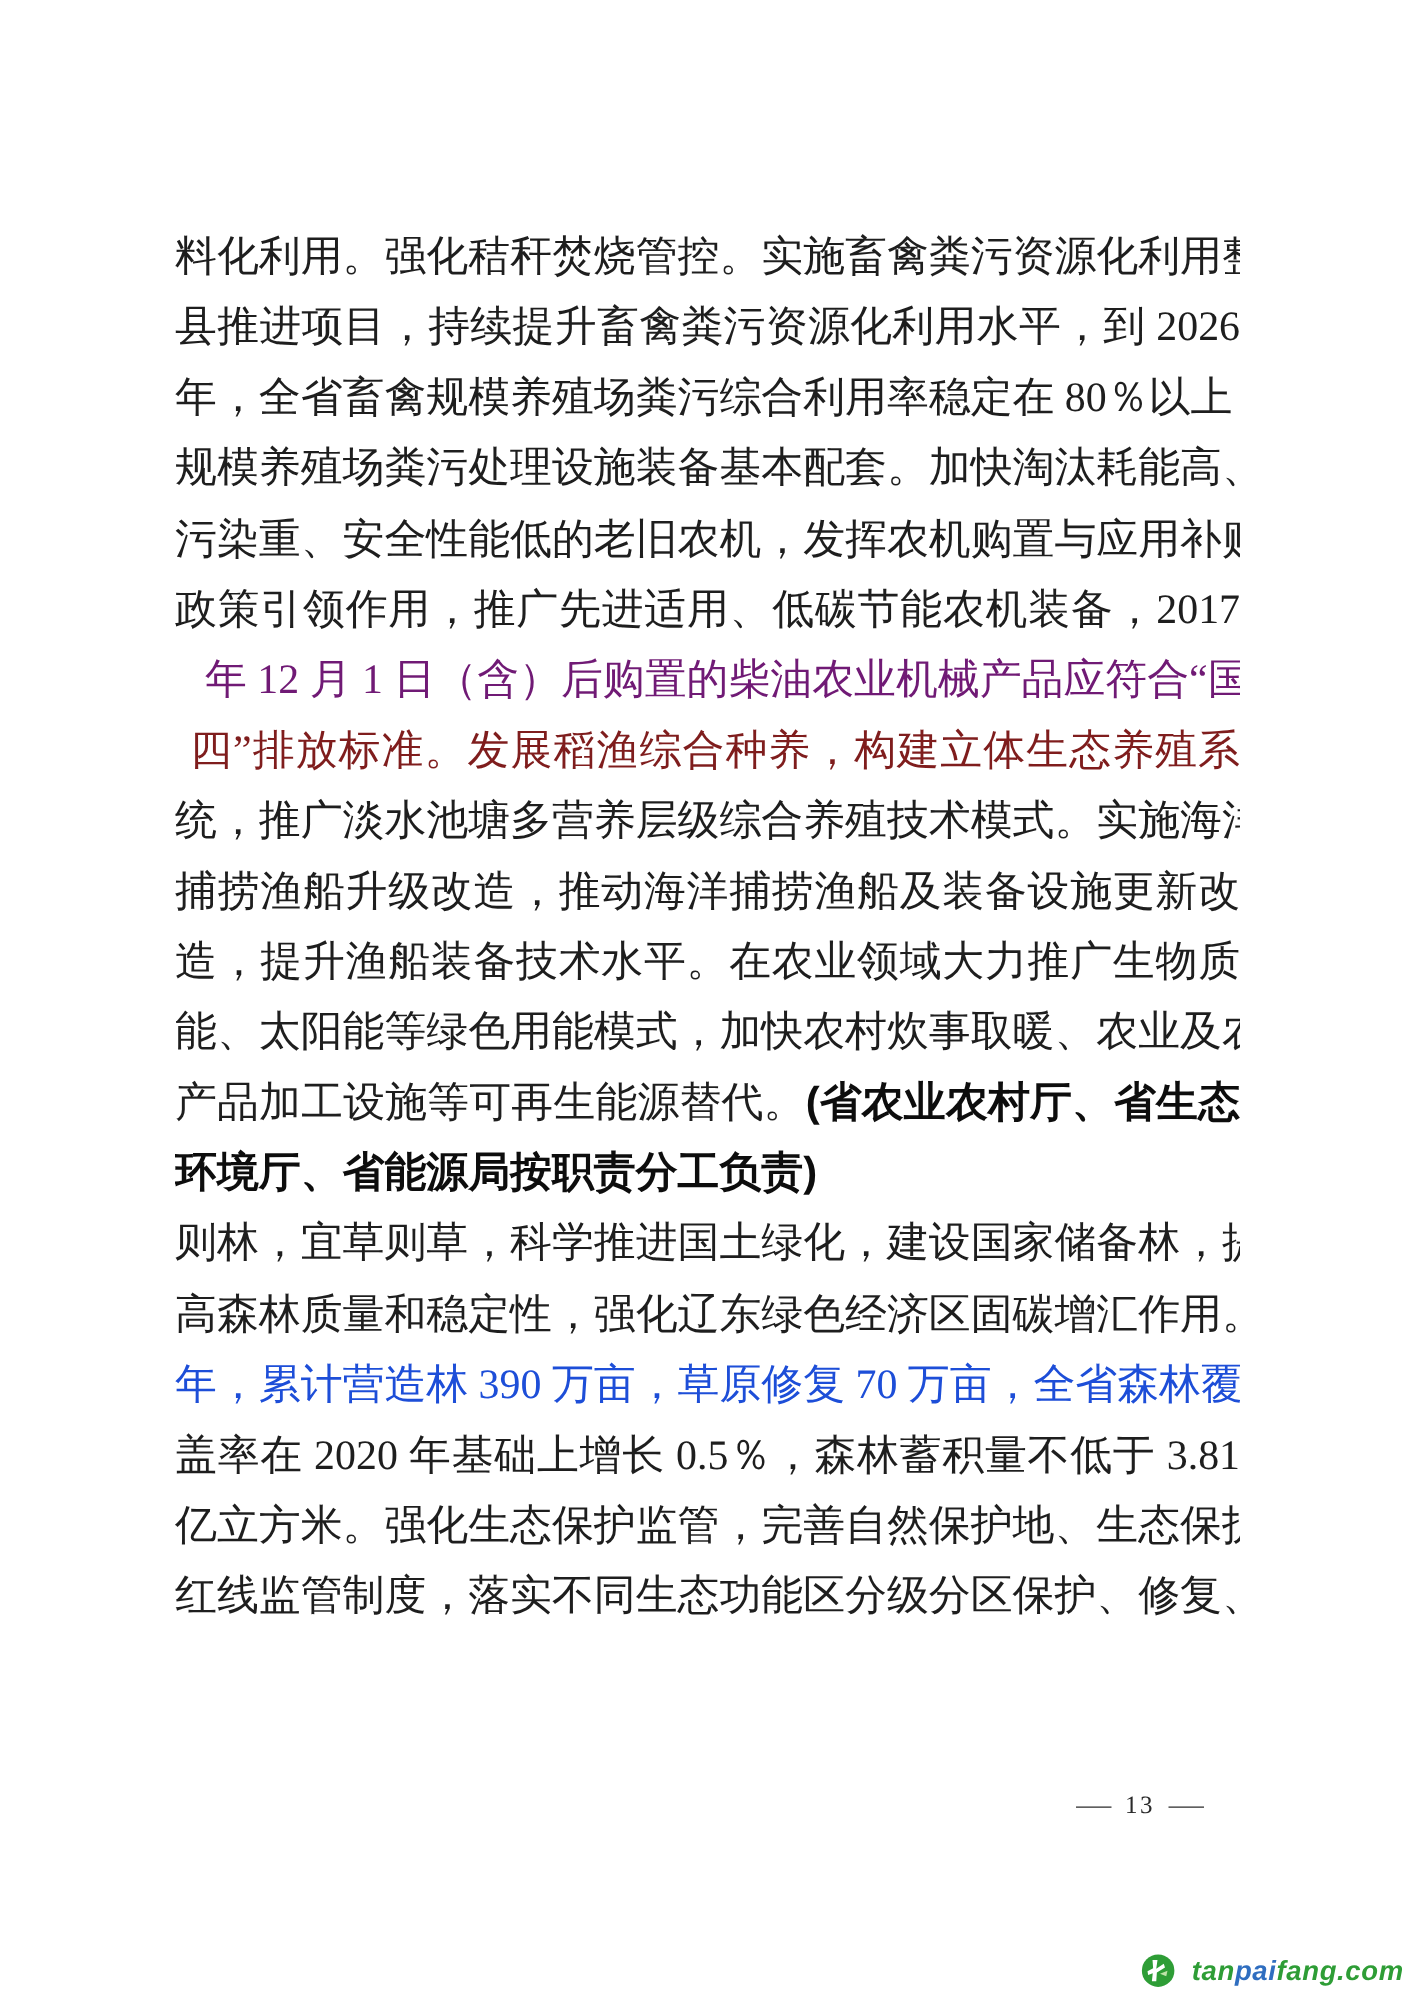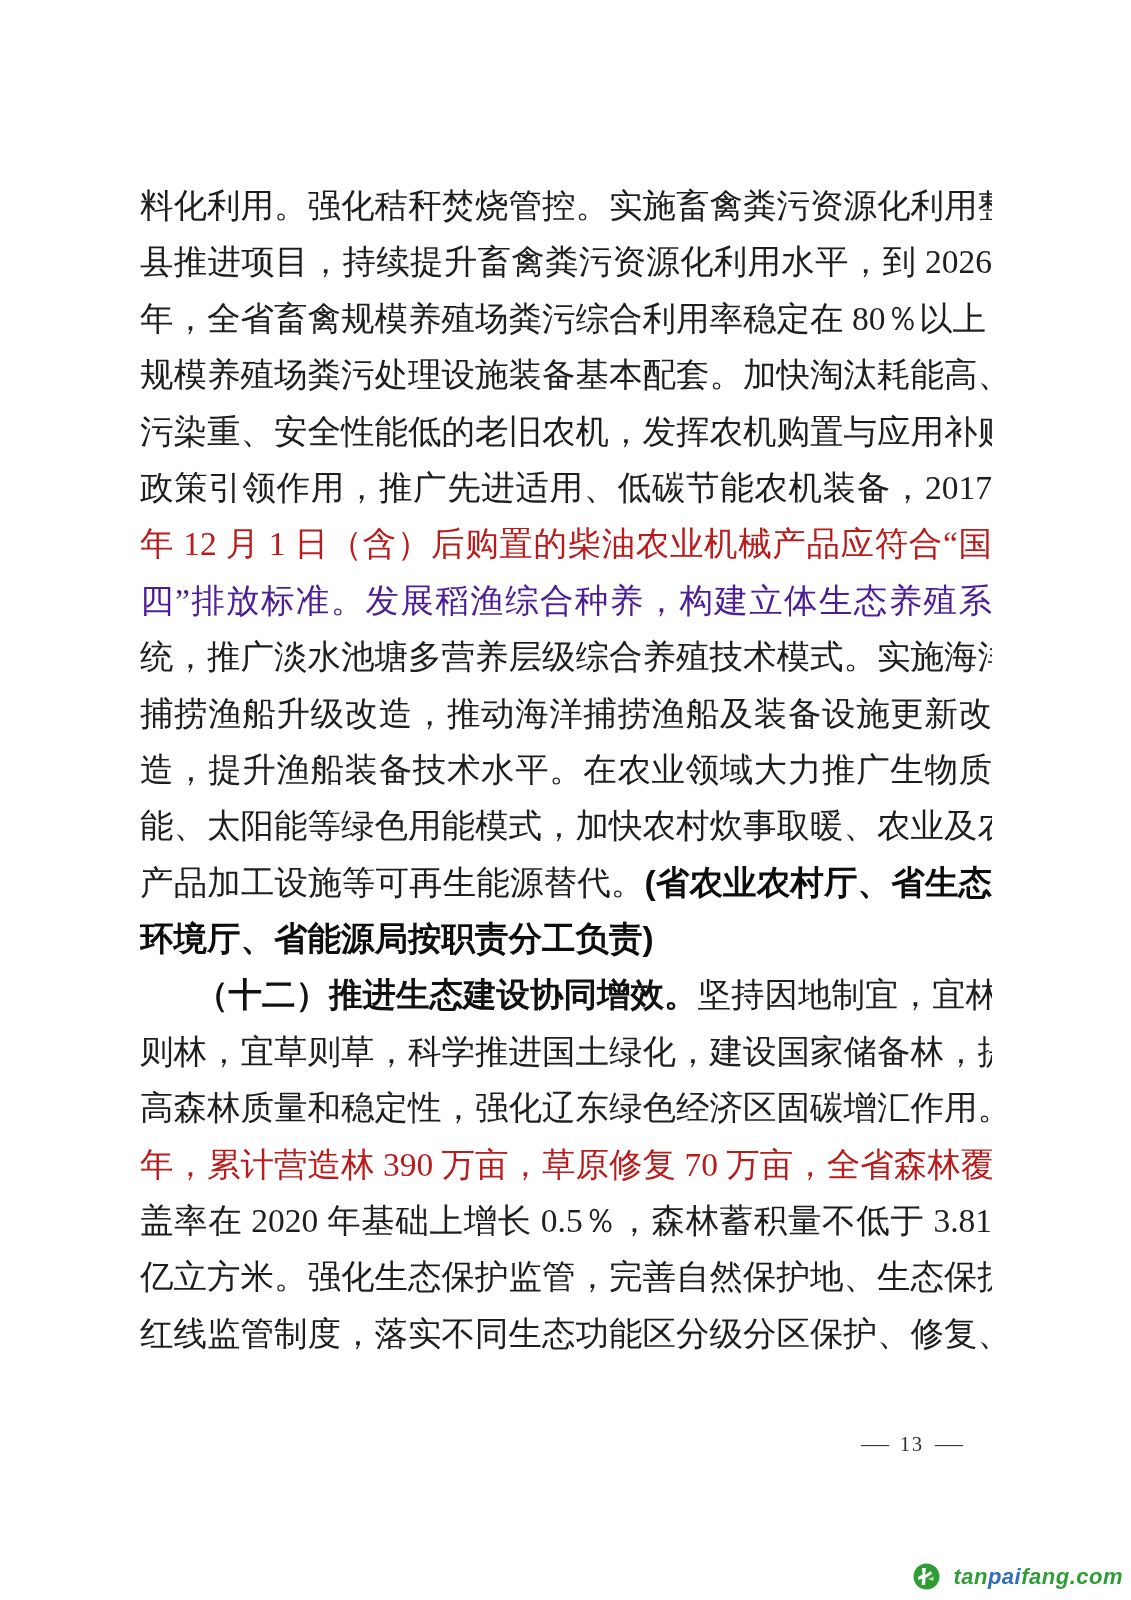--- a/index.html
+++ b/index.html
@@ -108,32 +108,31 @@
 
 <div class="page">
 
   <main class="text-block">
       <div class="line" style="color: rgb(30, 30, 30);"><span class="seg normal">料化利用。强化秸秆焚烧管控。实施畜禽粪污资源化利用整</span></div>
       <div class="line" style="color: rgb(30, 30, 30);"><span class="seg normal">县推进项目，持续提升畜禽粪污资源化利用水平，到 2026</span></div>
       <div class="line" style="color: rgb(30, 30, 30);"><span class="seg normal">年，全省畜禽规模养殖场粪污综合利用率稳定在 80％以上，</span></div>
       <div class="line" style="color: rgb(30, 30, 30);"><span class="seg normal">规模养殖场粪污处理设施装备基本配套。加快淘汰耗能高、</span></div>
       <div class="line" style="color: rgb(30, 30, 30);"><span class="seg normal">污染重、安全性能低的老旧农机，发挥农机购置与应用补贴</span></div>
       <div class="line" style="color: rgb(30, 30, 30);"><span class="seg normal">政策引领作用，推广先进适用、低碳节能农机装备，2017</span></div>
-      <div class="line" style="color: #b91c1c;"><span class="seg normal">年 12 月 1 日（含）后购置的柴油农业机械产品应符合“国</span></div>
-      <div class="line" style="color: #4c1d95;"><span class="seg normal">四”排放标准。发展稻渔综合种养，构建立体生态养殖系</span></div>
+      <div class="line" style="color: #701a75; margin-left: 24px;"><span class="seg normal">年 12 月 1 日（含）后购置的柴油农业机械产品应符合“国</span></div>
+      <div class="line" style="color: #7f1d1d; margin-left: 12px;"><span class="seg normal">四”排放标准。发展稻渔综合种养，构建立体生态养殖系</span></div>
       <div class="line" style="color: rgb(30, 30, 30);"><span class="seg normal">统，推广淡水池塘多营养层级综合养殖技术模式。实施海洋</span></div>
       <div class="line" style="color: rgb(30, 30, 30);"><span class="seg normal">捕捞渔船升级改造，推动海洋捕捞渔船及装备设施更新改</span></div>
       <div class="line" style="color: rgb(30, 30, 30);"><span class="seg normal">造，提升渔船装备技术水平。在农业领域大力推广生物质</span></div>
       <div class="line" style="color: rgb(30, 30, 30);"><span class="seg normal">能、太阳能等绿色用能模式，加快农村炊事取暖、农业及农</span></div>
       <div class="line" style="color: rgb(30, 30, 30);"><span class="seg normal">产品加工设施等可再生能源替代。</span><span class="seg bold">(省农业农村厅、省生态</span></div>
       <div class="line lastline" style="color: rgb(30, 30, 30);"><span class="seg bold">环境厅、省能源局按职责分工负责)</span></div>
-      <div class="line indent" style="color: rgb(30, 30, 30);"><span class="seg heading">（十二）推进生态建设协同增效。</span><span class="seg normal">坚持因地制宜，宜林</span></div>
       <div class="line" style="color: rgb(30, 30, 30);"><span class="seg normal">则林，宜草则草，科学推进国土绿化，建设国家储备林，提</span></div>
       <div class="line" style="color: rgb(30, 30, 30);"><span class="seg normal">高森林质量和稳定性，强化辽东绿色经济区固碳增汇作用。</span></div>
-      <div class="line" style="color: #b91c1c;"><span class="seg normal">年，累计营造林 390 万亩，草原修复 70 万亩，全省森林覆</span></div>
+      <div class="line" style="color: #1d4ed8;"><span class="seg normal">年，累计营造林 390 万亩，草原修复 70 万亩，全省森林覆</span></div>
       <div class="line" style="color: rgb(30, 30, 30);"><span class="seg normal">盖率在 2020 年基础上增长 0.5％，森林蓄积量不低于 3.81</span></div>
       <div class="line" style="color: rgb(30, 30, 30);"><span class="seg normal">亿立方米。强化生态保护监管，完善自然保护地、生态保护</span></div>
       <div class="line" style="color: rgb(30, 30, 30);"><span class="seg normal">红线监管制度，落实不同生态功能区分级分区保护、修复、</span></div>
     </main>
 
   <div class="page-number">
     <span class="dash">—</span><span class="num">13</span><span class="dash">—</span>
   </div>
 
   <div class="watermark">

